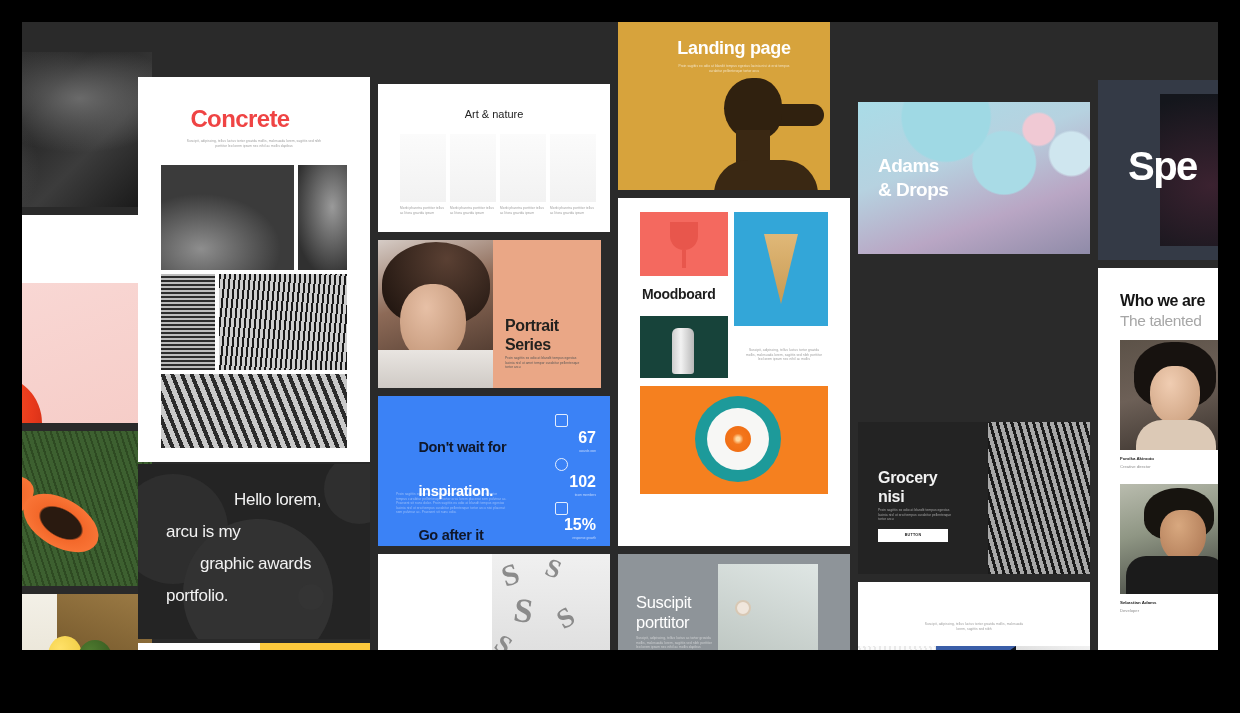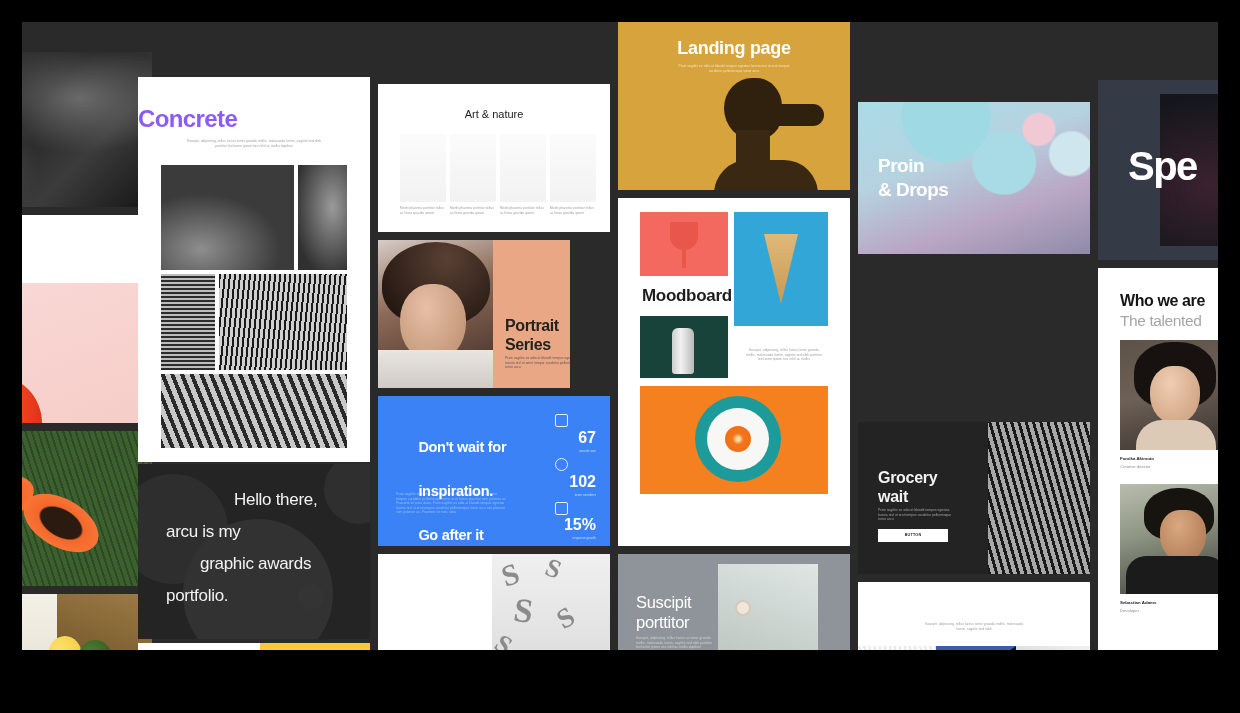--- a/index.html
+++ b/index.html
@@ -32,21 +32,21 @@
   #c-papaya .p2{position:absolute;left:108px;top:68px;width:82px;height:48px;border-radius:50%/50%;transform:rotate(30deg);
     background:radial-gradient(ellipse at 50% 50%,#2a1a10 0%,#2a1a10 38%,#f3682a 42%,#ff8142 100%);}
   #c-pear{left:-110px;top:572px;width:240px;height:78px;background:#fff;}
   #c-pear .l{position:absolute;left:0;top:0;width:145px;height:78px;background:linear-gradient(#f3f0e7,#e9e4d6);}
   #c-pear .r{position:absolute;left:145px;top:0;width:95px;height:78px;background:linear-gradient(200deg,#9c7b45,#6f5328);}
   #c-pear .fruit{position:absolute;left:136px;top:42px;width:34px;height:40px;border-radius:50% 50% 46% 46%;background:radial-gradient(circle at 35% 30%,#ffe169,#e8c230);}
   #c-pear .fruit2{position:absolute;left:166px;top:46px;width:34px;height:36px;border-radius:50%;background:radial-gradient(circle at 35% 30%,#4e7a2f,#2e4f1a);}
 
   
   #c-concrete{left:116px;top:55px;width:232px;height:385px;background:#fff;padding:0;}
-  #c-concrete .ttl{left:0;right:0;top:28px;text-align:left;color:#8b5cf6;font-size:24px;font-weight:700;letter-spacing:-.6px;width:204px;}
+  #c-concrete .ttl{left:0;right:0;top:28px;text-align:center;color:#ef4444;font-size:24px;font-weight:700;letter-spacing:-.6px;width:204px;}
   #c-concrete .sub{left:46px;top:62px;width:140px;text-align:center;}
   #c-concrete .g1{position:absolute;left:23px;top:88px;width:133px;height:105px;
     background:radial-gradient(ellipse 80% 70% at 30% 80%,#8e8e8e,#3b3b3b 75%),linear-gradient(120deg,#707070,#2b2b2b);}
   #c-concrete .g2{position:absolute;left:160px;top:88px;width:49px;height:105px;
     background:radial-gradient(ellipse at 70% 40%,#9a9a9a,#303030 80%);}
   #c-concrete .g3{position:absolute;left:23px;top:197px;width:54px;height:96px;
     background:repeating-linear-gradient(0deg,#2c2c2c 0 2px,#bdbdbd 2px 4px);}
   #c-concrete .g4{position:absolute;left:81px;top:197px;width:128px;height:96px;
     background:repeating-linear-gradient(96deg,#1a1a1a 0 2px,#d0d0d0 2px 5px);}
   #c-concrete .g5{position:absolute;left:23px;top:297px;width:186px;height:74px;
@@ -61,54 +61,54 @@
 
   #c-yellow{left:116px;top:621px;width:232px;height:32px;background:#fff;}
   #c-yellow .sw{position:absolute;right:0;top:0;width:110px;height:32px;background:#fbc83c;}
 
   
   #c-art{left:356px;top:62px;width:232px;height:148px;background:#fff;}
   #c-art .ttl{left:0;width:232px;text-align:center;top:24px;color:#232323;font-size:11px;font-weight:500;}
   #c-art .cell{position:absolute;top:50px;width:46px;height:68px;background:linear-gradient(#fbfbfb,#f2f2f2);}
   #c-art .cap{position:absolute;top:122px;width:46px;}
 
-  #c-portrait{left:356px;top:218px;width:192px;height:148px;}
+  #c-portrait{left:356px;top:218px;width:223px;height:148px;}
   #c-portrait .photo{position:absolute;left:0;top:0;width:115px;height:148px;
     background:linear-gradient(160deg,#d6ccc6 0%,#8d6a57 40%,#3a2a22 100%);}
   #c-portrait .hair{position:absolute;left:4px;top:2px;width:108px;height:84px;border-radius:50% 50% 44% 44%;
     background:radial-gradient(ellipse at 60% 20%,#5a4033,#241812 80%);}
   #c-portrait .skin{position:absolute;left:22px;top:44px;width:66px;height:78px;border-radius:46% 46% 50% 50%;
     background:radial-gradient(ellipse at 40% 30%,#e7c0a6,#b98b6c);}
   #c-portrait .shirt{position:absolute;left:0;bottom:0;width:115px;height:38px;background:linear-gradient(#e9e5e1,#cfcac5);}
   #c-portrait .panel{position:absolute;left:115px;top:0;width:117px;height:148px;background:#eaa786;}
   #c-portrait .ttl{left:127px;top:76px;color:#23221f;font-size:16px;font-weight:700;line-height:19px;letter-spacing:-.4px;}
 
   #c-blue{left:356px;top:374px;width:232px;height:150px;background:#3b82f6;}
   #c-blue .h{left:18px;top:18px;color:#fff;font-size:14.5px;font-weight:600;line-height:22px;letter-spacing:-.3px;}
-  #c-blue .h .d{color:#ffffff;margin-top:44px;}
+  #c-blue .h .d{color:#0f172a;margin-top:44px;}
   #c-blue .stat{position:absolute;right:14px;color:#ffffff;font-size:16px;font-weight:600;}
   #c-blue .sicon{position:absolute;right:42px;width:11px;height:11px;border:1.4px solid rgba(255,255,255,.85);border-radius:2px;}
   #c-blue .slab{position:absolute;right:14px;color:rgba(255,255,255,.65);font-size:3.2px;}
 
   #c-letters{left:356px;top:532px;width:232px;height:120px;background:#fff;}
   #c-letters .r{position:absolute;left:114px;top:0;width:118px;height:120px;background:linear-gradient(#f0f0f0,#dcdcdc);}
   #c-letters .s{position:absolute;color:#8b8b8b;font-family:"Liberation Serif",serif;font-weight:700;}
 
   
-  #c-landing-orange{left:596px;top:0px;width:232px;height:168px;background:#d7a33c;}
+  #c-landing-orange{left:596px;top:0px;width:212px;height:168px;background:#d7a33c;}
   #c-landing-orange .ttl{left:0;width:232px;text-align:center;top:16px;color:#fff;font-size:18px;font-weight:600;letter-spacing:-.3px;}
   #c-landing-orange .sub{left:56px;top:42px;width:120px;text-align:center;}
   #c-landing-orange .person{position:absolute;left:96px;bottom:0;width:110px;height:112px;}
   #c-landing-orange .head{position:absolute;left:10px;top:0;width:58px;height:62px;border-radius:52% 48% 45% 55%;background:#30210f;}
   #c-landing-orange .pony{position:absolute;left:46px;top:26px;width:64px;height:22px;border-radius:0 12px 12px 0;background:#30210f;}
   #c-landing-orange .neck{position:absolute;left:22px;top:52px;width:34px;height:40px;background:#3a2813;}
   #c-landing-orange .shoulder{position:absolute;left:0px;top:82px;width:104px;height:34px;border-radius:46px 46px 0 0;background:#3a2813;}
 
   #c-mood{left:596px;top:176px;width:232px;height:348px;background:#fff;}
-  #c-mood .ttl{left:24px;top:88px;color:#1d1d1d;font-size:17px;font-weight:700;letter-spacing:-.3px;}
+  #c-mood .ttl{left:24px;top:88px;color:#1d1d1d;font-size:14px;font-weight:700;letter-spacing:-.3px;}
   #c-mood .m1{position:absolute;left:22px;top:14px;width:88px;height:64px;background:#f4695f;}
   #c-mood .m1 .cup{position:absolute;left:30px;top:10px;width:28px;height:28px;border-radius:0 0 14px 14px;background:#e8564c;}
   #c-mood .m1 .stem{position:absolute;left:42px;top:38px;width:4px;height:18px;background:#e8564c;}
   #c-mood .m2{position:absolute;left:116px;top:14px;width:94px;height:114px;background:#33a6d8;}
   #c-mood .m2 .cone{position:absolute;left:30px;top:22px;width:34px;height:70px;
     background:linear-gradient(#e0b878,#c89a52);clip-path:polygon(0 0,100% 0,50% 100%);}
   #c-mood .m3{position:absolute;left:22px;top:118px;width:88px;height:62px;background:#17433a;}
   #c-mood .m3 .bot{position:absolute;left:32px;top:12px;width:22px;height:46px;border-radius:6px 6px 3px 3px;background:linear-gradient(90deg,#cdcdcd,#f2f2f2 40%,#b8b8b8);}
   #c-mood .m4{position:absolute;left:22px;top:188px;width:188px;height:108px;background:#f5801f;}
   #c-mood .m4 .plate{position:absolute;left:55px;top:10px;width:86px;height:86px;border-radius:50%;background:#1d9a9a;}
@@ -216,21 +216,21 @@
     <div class="g3"></div>
     <div class="g4"></div>
     <div class="g5"></div>
   </div>
 
   <div class="card" id="c-hello">
     <div class="b1"></div>
     <div class="b2"></div>
     <div class="b3"></div>
     <div class="b4"></div>
-    <div class="line" style="left:96px;top:26px;">Hello there,</div>
+    <div class="line" style="left:96px;top:26px;">Hello lorem,</div>
     <div class="line" style="left:28px;top:58px;">arcu is my</div>
     <div class="line" style="left:62px;top:90px;">graphic awards</div>
     <div class="line" style="left:28px;top:122px;">portfolio.</div>
   </div>
 
   <div class="card" id="c-yellow">
     <div class="sw"></div>
   </div>
 
   <div class="card" id="c-art">
@@ -329,27 +329,27 @@
     <div class="sheet"></div>
 
     <div class="t ttl"><span>Suscipit</span><br><span>porttitor</span></div>
     <div class="dot"></div>
     <div class="lorem light" style="left:18px;top:82px;width:80px;">Suscipit, adipiscing, tellus luctus ac tortor gravida mollis, malesuada lorem, sagittis sed nibh porttitor leo lorem ipsum nec nihil ac mollis dapibus</div>
 
   </div>
 
   <div class="card" id="c-shapes">
     <div class="bg"></div>
-    <div class="t ttl"><span>Proin</span><br><span>&amp; Drops</span></div>
+    <div class="t ttl"><span>Adams</span><br><span>&amp; Drops</span></div>
   </div>
 
 
   <div class="card" id="c-landing-dark">
     <div class="img"></div>
-    <div class="t ttl"><span>Grocery</span><br><span>wait</span></div>
+    <div class="t ttl"><span>Grocery</span><br><span>nisi</span></div>
     <div class="lorem sub light">Proin sagittis ex odio at blandit tempus egestas lacinia nisl ut erat tempus curabitur pellentesque tortor arcu</div>
     <div class="btn">
           <span>BUTTON</span>
         </div>
   </div>
 
   <div class="card" id="c-space">
     <div class="lorem sub">Suscipit, adipiscing, tellus luctus tortor gravida mollis, malesuada lorem, sagittis sed nibh</div>
     <div class="row">
       <div class="s1"></div>

